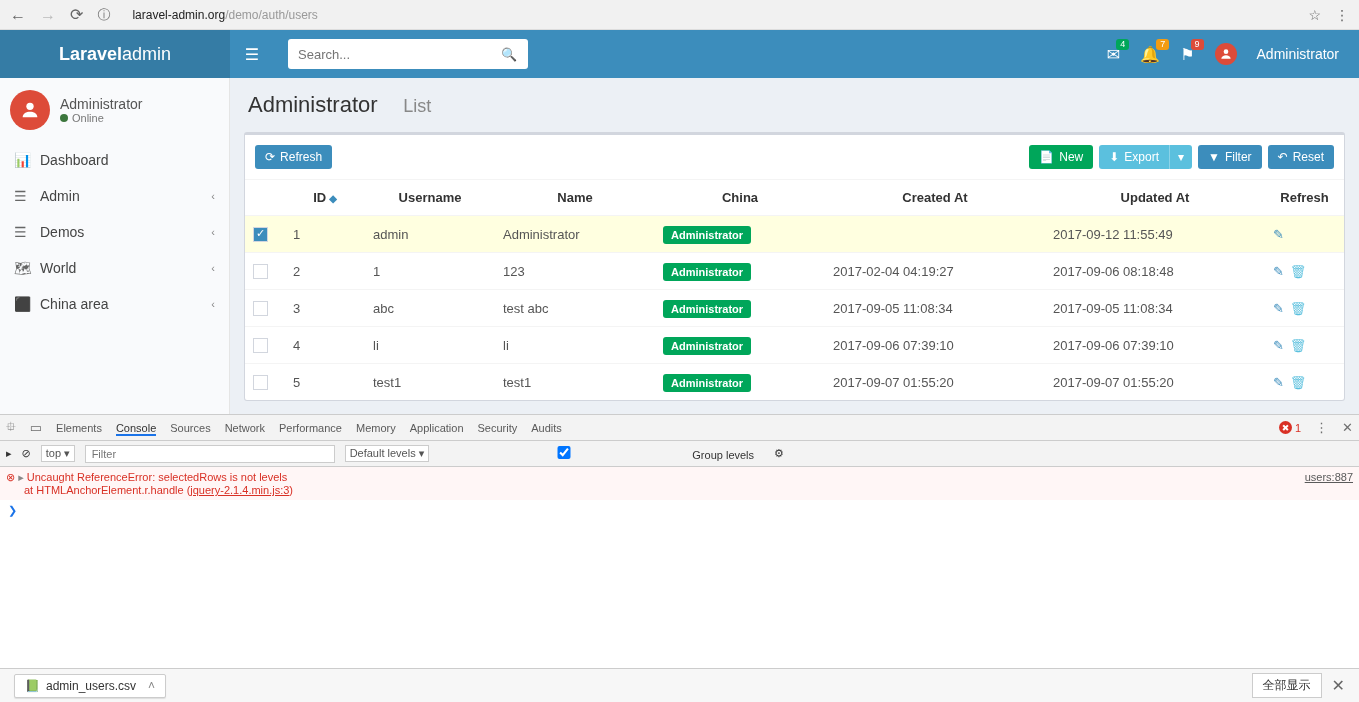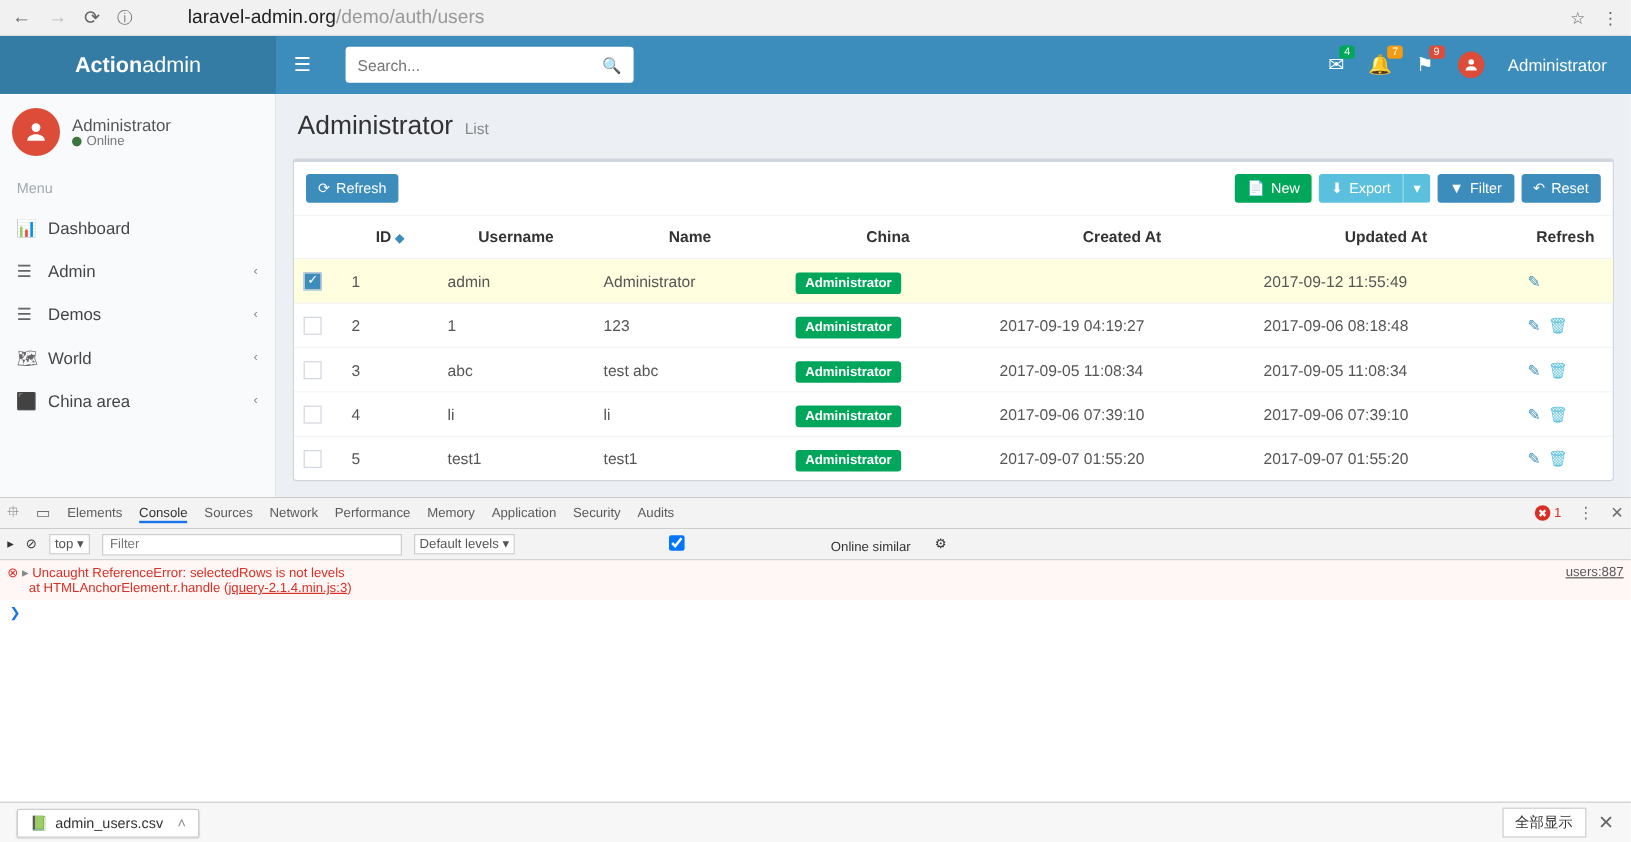--- a/index.html
+++ b/index.html
@@ -1,20 +1,20 @@
 <!DOCTYPE html>
 <html><head>
 <meta charset="utf-8">
 <style>
 * { margin:0; padding:0; box-sizing:border-box; font-family:"Helvetica Neue",Helvetica,Arial,sans-serif; }
 body { background:#fff; font-size:13px; color:#333; }
 
 .browser-bar { height:30px; background:#f1f1f1; border-bottom:1px solid #ddd; display:flex; align-items:center; padding:0 10px; gap:14px; }
 .browser-bar .nav-btn { color:#666; font-size:16px; cursor:pointer; }
-.browser-bar .url { flex:1; padding:4px 8px; color:#555; font-size:16px;margin-left:24px; }
+.browser-bar .url { flex:1; padding:4px 8px; color:#555; font-size:12px; }
 .browser-bar .url .host { color:#222; }
 .browser-bar .url .path { color:#999; }
 .browser-bar .icon { font-size:14px; color:#666; }
 .browser-bar .sec { display:flex; align-items:center; gap:4px; color:#777; }
 
 .app { display:flex; height:384px; overflow:hidden; }
 .header { position:absolute; top:30px; left:0; right:0; height:48px; background:#3c8dbc; display:flex; align-items:center; z-index:10; }
 .logo { width:230px; background:#357ca5; height:48px; display:flex; align-items:center; justify-content:center; color:#fff; font-size:18px; }
 .logo b { font-weight:600; }
 .hamburger { width:44px; text-align:center; color:#fff; font-size:16px; cursor:pointer; }
@@ -38,21 +38,21 @@
 .sb-status { font-size:11px; color:#777; display:flex; align-items:center; gap:4px; }
 .sb-status .dot { width:8px; height:8px; border-radius:50%; background:#3c763d; }
 .sb-menu-header { padding:8px 14px; color:#a3a9ae; font-size:12px; }
 .sb-item { display:flex; align-items:center; padding:10px 14px; color:#444; font-size:14px; gap:10px; cursor:pointer; }
 .sb-item .arrow { margin-left:auto; color:#888; font-size:11px; }
 .sb-icon { width:16px; color:#666; }
 
 .content { flex:1; background:#ecf0f5; padding-top:48px; overflow:auto; }
 .content-header { padding:14px 18px; }
 .content-header h1 { font-size:22px; font-weight:400; color:#333; display:inline; }
-.content-header small { color:#888; font-size:13px; margin-left:6px; }
+.content-header small { color:#888; font-size:18px; margin-left:22px; }
 
 .box { background:#fff; margin:0 14px 14px; border:1px solid #d2d6de; border-radius:3px; border-top:3px solid #d2d6de; }
 .box-toolbar { padding:10px; display:flex; align-items:center; }
 .btn { display:inline-flex; align-items:center; gap:5px; padding:5px 10px; border-radius:3px; font-size:12px; color:#fff; cursor:pointer; border:none; }
 .btn-refresh { background:#3c8dbc; }
 .btn-new { background:#00a65a; }
 .btn-export { background:#5bc0de; }
 .btn-caret { background:#5bc0de; padding:5px 8px; border-left:1px solid rgba(255,255,255,0.3); }
 .btn-filter { background:#3c8dbc; }
 .btn-reset { background:#3c8dbc; }
@@ -108,21 +108,21 @@
   <span class="nav-btn" style="color:#bbb">→</span>
   <span class="nav-btn">⟳</span>
   <span class="sec">ⓘ</span>
   <span class="url"><span class="host">laravel-admin.org</span><span class="path">/demo/auth/users</span></span>
   <span class="icon">☆</span>
   <span class="icon">⋮</span>
 </div>
 
 <div class="header">
   <div class="logo">
-      <b>Action</b>
+      <b>Laravel</b>
       <span> admin</span>
     </div>
   <div class="hamburger">☰</div>
   <div class="search">
     <input placeholder="Search..." style="">
     <span class="sicon">🔍</span>
   </div>
   <div class="header-right">
     <span class="hicon">✉<span class="badge">4</span></span>
     <span class="hicon">🔔<span class="badge yellow">7</span></span>
@@ -148,21 +148,20 @@
           </svg>
         </div>
       <div>
         <div class="sb-user-name">Administrator</div>
         <div class="sb-status">
             <span class="dot"></span>
             <span>Online</span>
           </div>
       </div>
     </div>
-    <div class="sb-menu-header">Menu</div>
     <div id="sb-items">
         <div class="sb-item">
           <span class="sb-icon">📊</span>
           <span>Dashboard</span>
         </div>
         <div class="sb-item">
           <span class="sb-icon">☰</span>
           <span>Admin</span>
           <span class="arrow">‹</span>
         </div>
@@ -242,21 +241,21 @@
     <td></td>
     <td>2017-09-12 11:55:49</td>
     <td><span class="act-icon">✎</span></td>
             </tr>
             <tr>
     <td><span class="chk"></span></td>
     <td>2</td>
     <td>1</td>
     <td>123</td>
     <td><span class="role-badge">Administrator</span></td>
-    <td>2017-09-19 04:19:27</td>
+    <td>2017-02-04 04:19:27</td>
     <td>2017-09-06 08:18:48</td>
     <td><span class="act-icon">✎</span><span class="act-icon del">🗑</span></td>
             </tr>
             <tr>
     <td><span class="chk"></span></td>
     <td>3</td>
     <td>abc</td>
     <td>test abc</td>
     <td><span class="role-badge">Administrator</span></td>
     <td>2017-09-05 11:08:34</td>
@@ -301,21 +300,21 @@
       </span>
     <span class="dt-icon">⋮</span>
     <span class="dt-icon">✕</span>
   </div>
   <div class="dt-filter-bar">
     <span class="dt-icon">▸</span>
     <span class="dt-icon">⊘</span>
     <span class="dd"><span>top</span> ▾</span>
     <input placeholder="Filter" style="">
     <span class="dd"><span>Default levels</span> ▾</span>
-    <label><input type="checkbox" checked="" style=""> <span>Online similar</span></label>
+    <label><input type="checkbox" checked="" style=""> <span>Group levels</span></label>
     <span class="spacer"></span>
     <span class="dt-icon">⚙</span>
   </div>
   <div class="dt-console">
     <div class="dt-line">
         <span class="msg"><span style="color:#d93025">⊗</span> <span class="tri">▸</span><span>Uncaught ReferenceError: selectedRows is not levels</span></span>
         <span class="src">users:887</span>
       </div>
     <div class="dt-line stack">
         <span class="msg">at HTMLAnchorElement.r.handle (<span class="stack-link">jquery-2.1.4.min.js:3</span>)</span>

